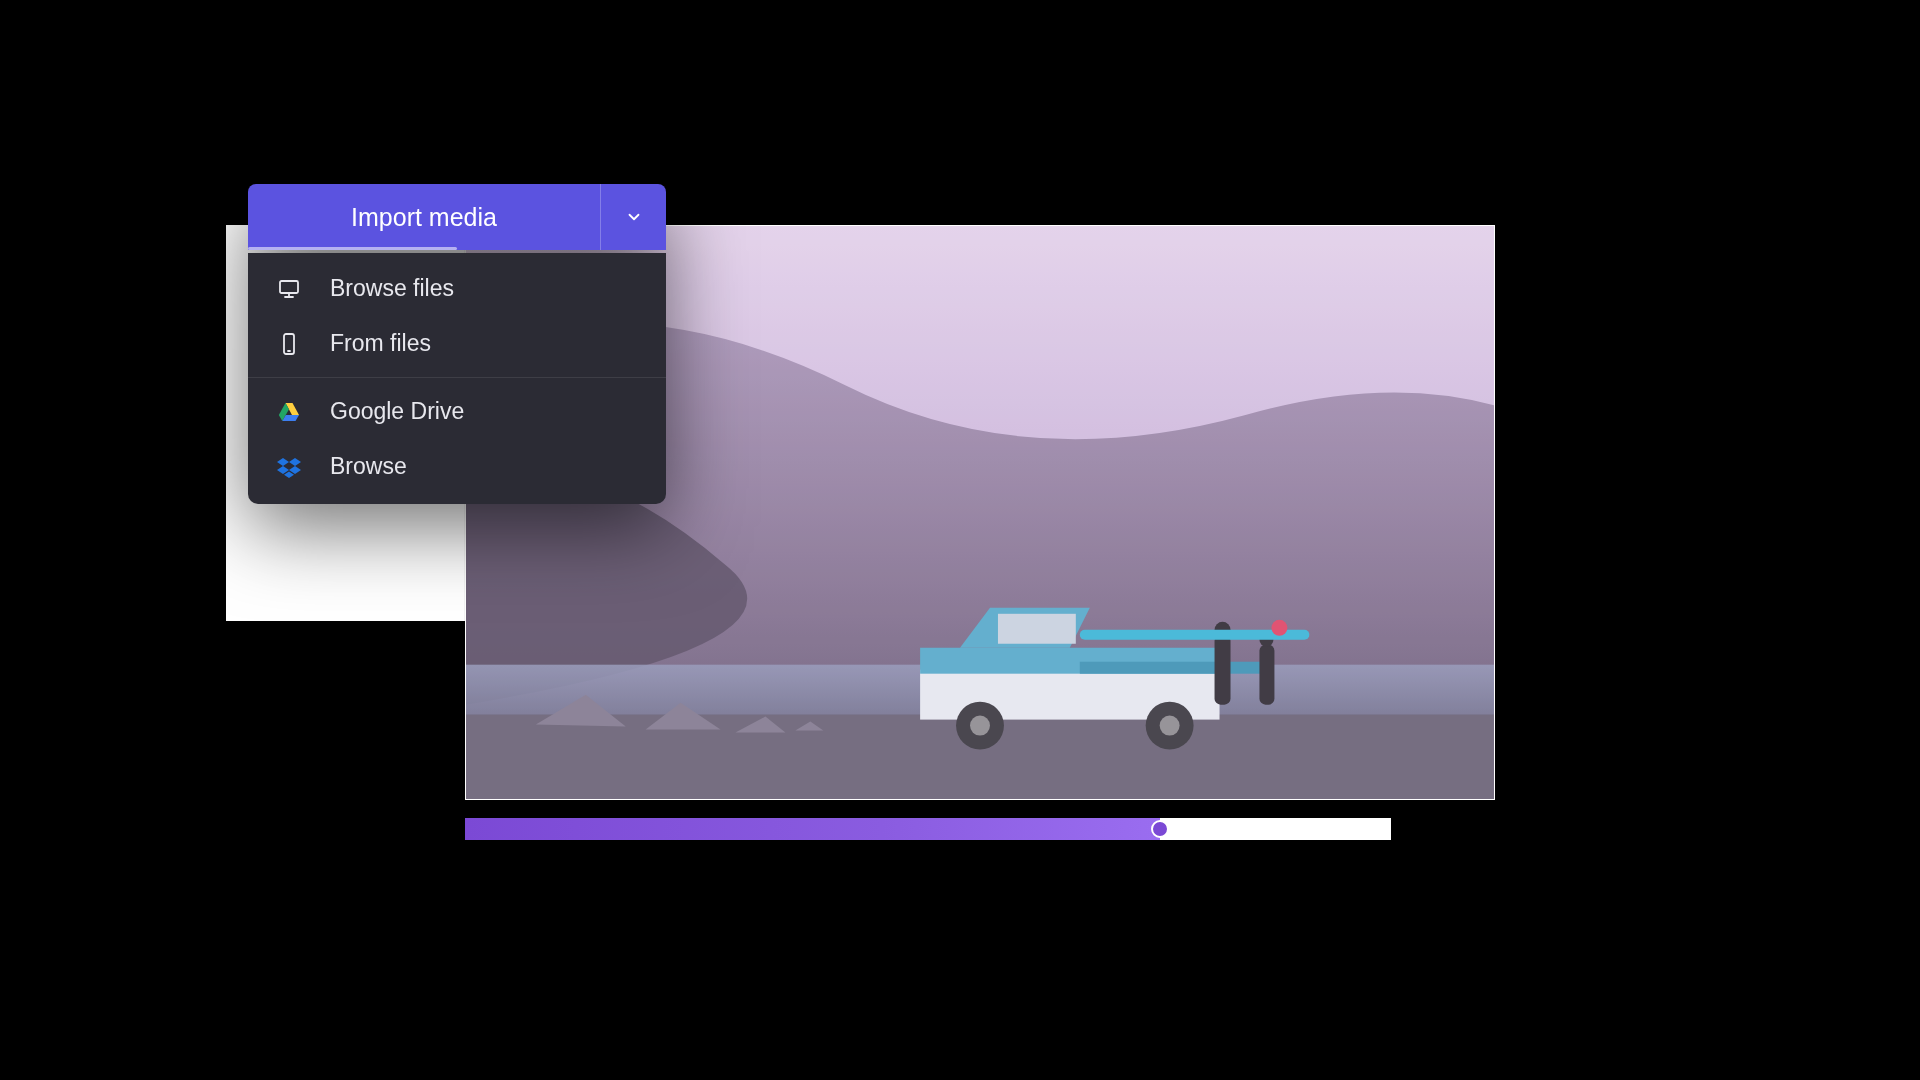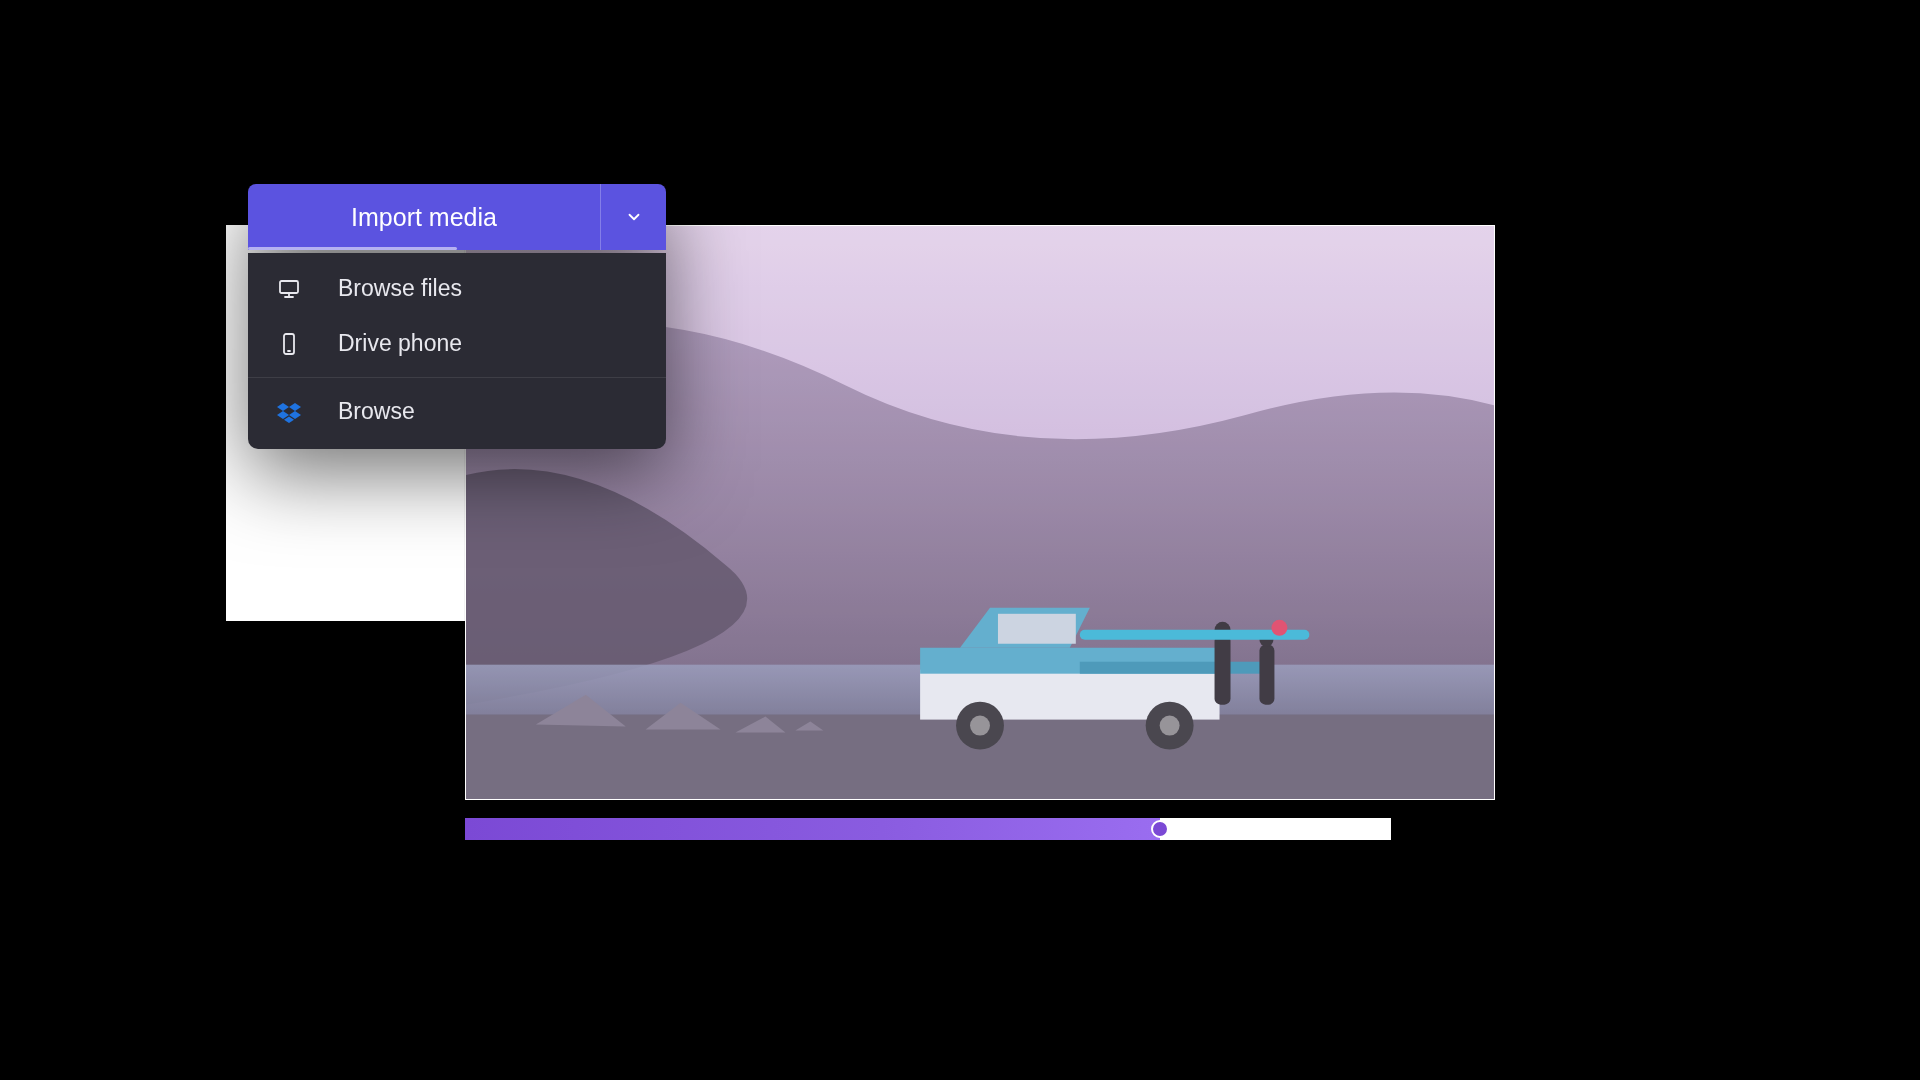--- a/index.html
+++ b/index.html
@@ -122,21 +122,21 @@
     color: #e8e8ee;
   }
   .dropdown hr {
     border: none;
     border-top: 1px solid rgba(255,255,255,0.09);
     margin: 6px 0;
   }
   .menu-item {
     display: flex;
     align-items: center;
-    gap: 36px;
+    gap: 28px;
     padding: 14px 28px;
     font-size: 23px;
     cursor: pointer;
   }
   .menu-icon {
     width: 26px;
     height: 26px;
     display: flex;
     align-items: center;
     justify-content: center;
@@ -257,26 +257,36 @@
       <span>Browse files</span>
     </div>
 
     <div class="menu-item">
       <span class="menu-icon">
         <svg viewBox="0 0 24 24" fill="none" stroke="#e8e8ee" stroke-width="1.8" stroke-linecap="round" stroke-linejoin="round">
           <rect x="7" y="2" width="10" height="20" rx="2"></rect>
           <line x1="11" y1="19" x2="13" y2="19"></line>
         </svg>
       </span>
-      <span>Drive phone</span>
+      <span>From files</span>
     </div>
 
     <hr>
 
 
+    <div class="menu-item">
+      <span class="menu-icon">
+        <svg viewBox="0 0 24 24">
+          <polygon points="8.5,3 15.5,3 22,15 15,15" fill="#ffcf3f"></polygon>
+          <polygon points="8.5,3 1.8,15 5.3,21 12,9.2" fill="#22a565"></polygon>
+          <polygon points="22,15 18.5,21 5.3,21 8.8,15" fill="#3d7ef0"></polygon>
+        </svg>
+      </span>
+      <span>Google Drive</span>
+    </div>
 
     <div class="menu-item">
       <span class="menu-icon">
         <svg viewBox="0 0 24 24" fill="#1f73e0">
           <polygon points="6,3 12,7 6,11 0,7"></polygon>
           <polygon points="18,3 24,7 18,11 12,7"></polygon>
           <polygon points="6,11 12,15 6,19 0,15"></polygon>
           <polygon points="18,11 24,15 18,19 12,15"></polygon>
           <polygon points="12,16.5 17,19.7 12,23 7,19.7"></polygon>
         </svg>

